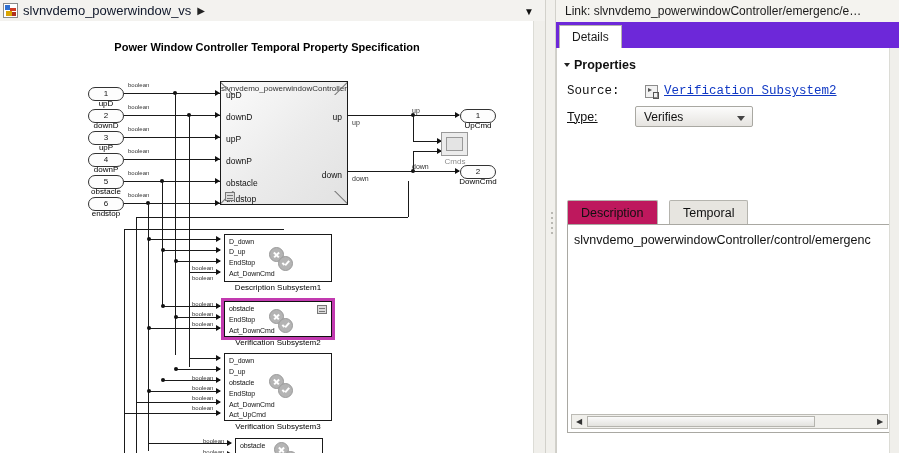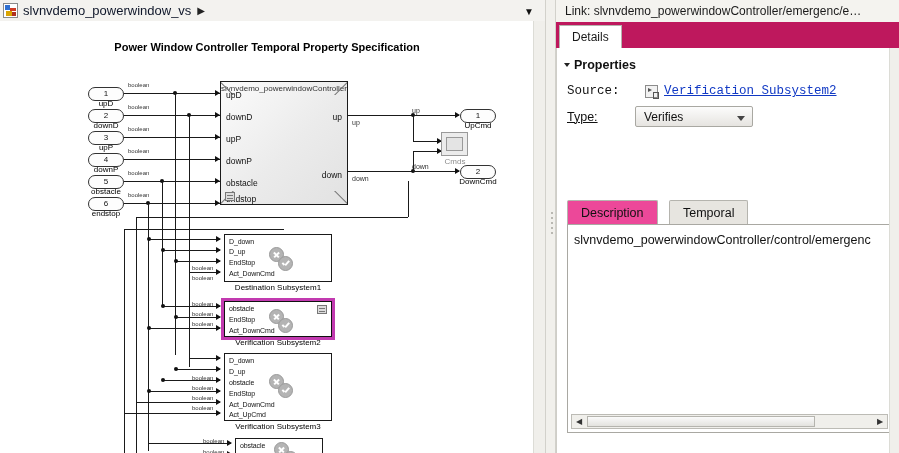--- a/index.html
+++ b/index.html
@@ -133,21 +133,21 @@
   
   #right-pane{position:absolute;left:556px;top:0;width:343px;height:453px;background:#f4f3ef;}
   #link-title{
     position:absolute;left:0;top:0;width:343px;height:22px;
     background:#f4f3ef;border-bottom:1px solid #c9c8c2;
     display:flex;align-items:center;
   }
   #link-title span{margin-left:9px;font-size:12px;color:#1a1a1a;}
   #tabbar{
     position:absolute;left:0;top:22px;width:343px;height:26px;
-    background:#be185d;border-bottom:1px solid #b5b4ae;
+    background:#6d28d9;border-bottom:1px solid #b5b4ae;
   }
   .tab{
     position:absolute;top:3px;height:23px;box-sizing:border-box;
     display:flex;align-items:center;padding:0 12px;font-size:12px;color:#1a1a1a;
     border:1px solid #b5b4ae;border-bottom:none;background:#e5e3de;
   }
   .tab.active{background:#ffffff;border-color:#b5b4ae;}
   #details-body{
     position:absolute;left:0;top:48px;width:343px;height:405px;background:#ffffff;
     border-left:1px solid #cfcec8;
@@ -192,21 +192,21 @@
   #type-select .dd{
     position:absolute;right:7px;top:9px;width:0;height:0;
     border-left:4.5px solid transparent;border-right:4.5px solid transparent;border-top:5px solid #444;
   }
   #desc-tabs{position:absolute;left:10px;top:152px;height:24px;}
   .dtab{
     position:absolute;top:0;height:24px;box-sizing:border-box;padding:0 13px;
     display:flex;align-items:center;font-size:12.5px;color:#111;
     border:1px solid #b5b4ae;border-bottom:none;background:#e7e5e0;border-radius:2px 2px 0 0;
   }
-  .dtab.active{background:#ec4899;}
+  .dtab.active{background:#be185d;}
   #desc-box{
     position:absolute;left:10px;top:176px;width:323px;height:209px;
     background:#ffffff;border:1px solid #a9a8a2;box-sizing:border-box;
   }
   #desc-text{
     position:absolute;left:6px;top:8px;width:330px;font-size:12.5px;color:#111;
     white-space:nowrap;overflow:hidden;
   }
   #desc-hscroll{
     position:absolute;left:3px;bottom:3px;width:317px;height:15px;
@@ -363,21 +363,21 @@
       <div class="port-cap" style="left:435px;top:136px;width:40px;color:#8d8d8d;">Cmds</div>
 
       <div class="sysblk" style="left:224px;top:213px;width:108px;height:48px;">
         <span class="pin" style="top:3px;">D_down</span>
         <span class="pin" style="top:13px;">D_up</span>
         <span class="pin" style="top:24px;">EndStop</span>
         <span class="pin" style="top:35px;">Act_DownCmd</span>
         <span class="st-x" style="left:44px;top:12px;"></span>
         <span class="st-ck" style="left:53px;top:21px;"></span>
       </div>
-      <div class="blk-label" style="left:204px;top:262px;width:148px;">Destination Subsystem1</div>
+      <div class="blk-label" style="left:204px;top:262px;width:148px;">Description Subsystem1</div>
 
       <div class="sysblk sel" style="left:224px;top:280px;width:108px;height:36px;">
         <span class="pin" style="top:3px;">obstacle</span>
         <span class="pin" style="top:14px;">EndStop</span>
         <span class="pin" style="top:25px;">Act_DownCmd</span>
         <span class="st-x" style="left:44px;top:7px;"></span>
         <span class="st-ck" style="left:53px;top:16px;"></span>
         <span class="req-badge" style="right:4px;top:3px;"></span>
       </div>
       <div class="blk-label" style="left:204px;top:317px;width:148px;">Verification Subsystem2</div>

